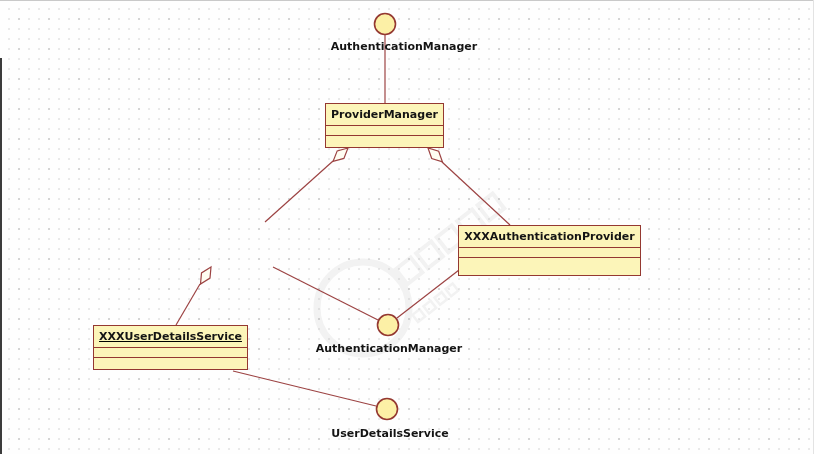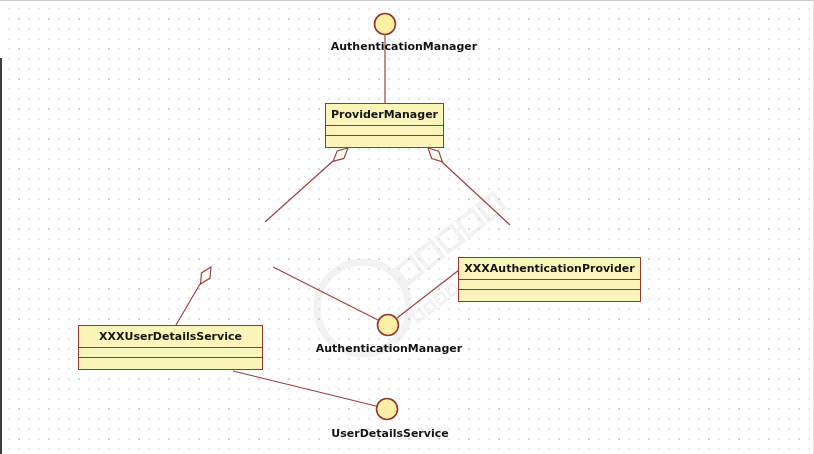--- a/index.html
+++ b/index.html
@@ -89,27 +89,27 @@
     </g>
   </svg>
 
   <div class="uml-class" style="left:325px;top:103px;width:119px;height:45px;">
     <div class="title">ProviderManager</div>
     <div class="comp"></div>
     <div class="comp last"></div>
   </div>
 
 
-  <div class="uml-class" style="left:458px;top:225px;width:183px;height:45px;margin-top:32px;">
+  <div class="uml-class" style="left:458px;top:225px;width:183px;height:51px;">
     <div class="title">XXXAuthenticationProvider</div>
     <div class="comp"></div>
     <div class="comp last"></div>
   </div>
 
-  <div class="uml-class" style="left:78px;top:325px;width:185px;height:45px;">
+  <div class="uml-class" style="left:93px;top:325px;width:155px;height:45px;text-decoration:underline;">
     <div class="title">XXXUserDetailsService</div>
     <div class="comp"></div>
     <div class="comp last"></div>
   </div>
 
   <div class="iface-label" style="left:404px;top:40px;">AuthenticationManager</div>
   <div class="iface-label" style="left:389px;top:342px;">AuthenticationManager</div>
   <div class="iface-label" style="left:390px;top:427px;">UserDetailsService</div>
 
   <div class="screen-top-border"></div>

